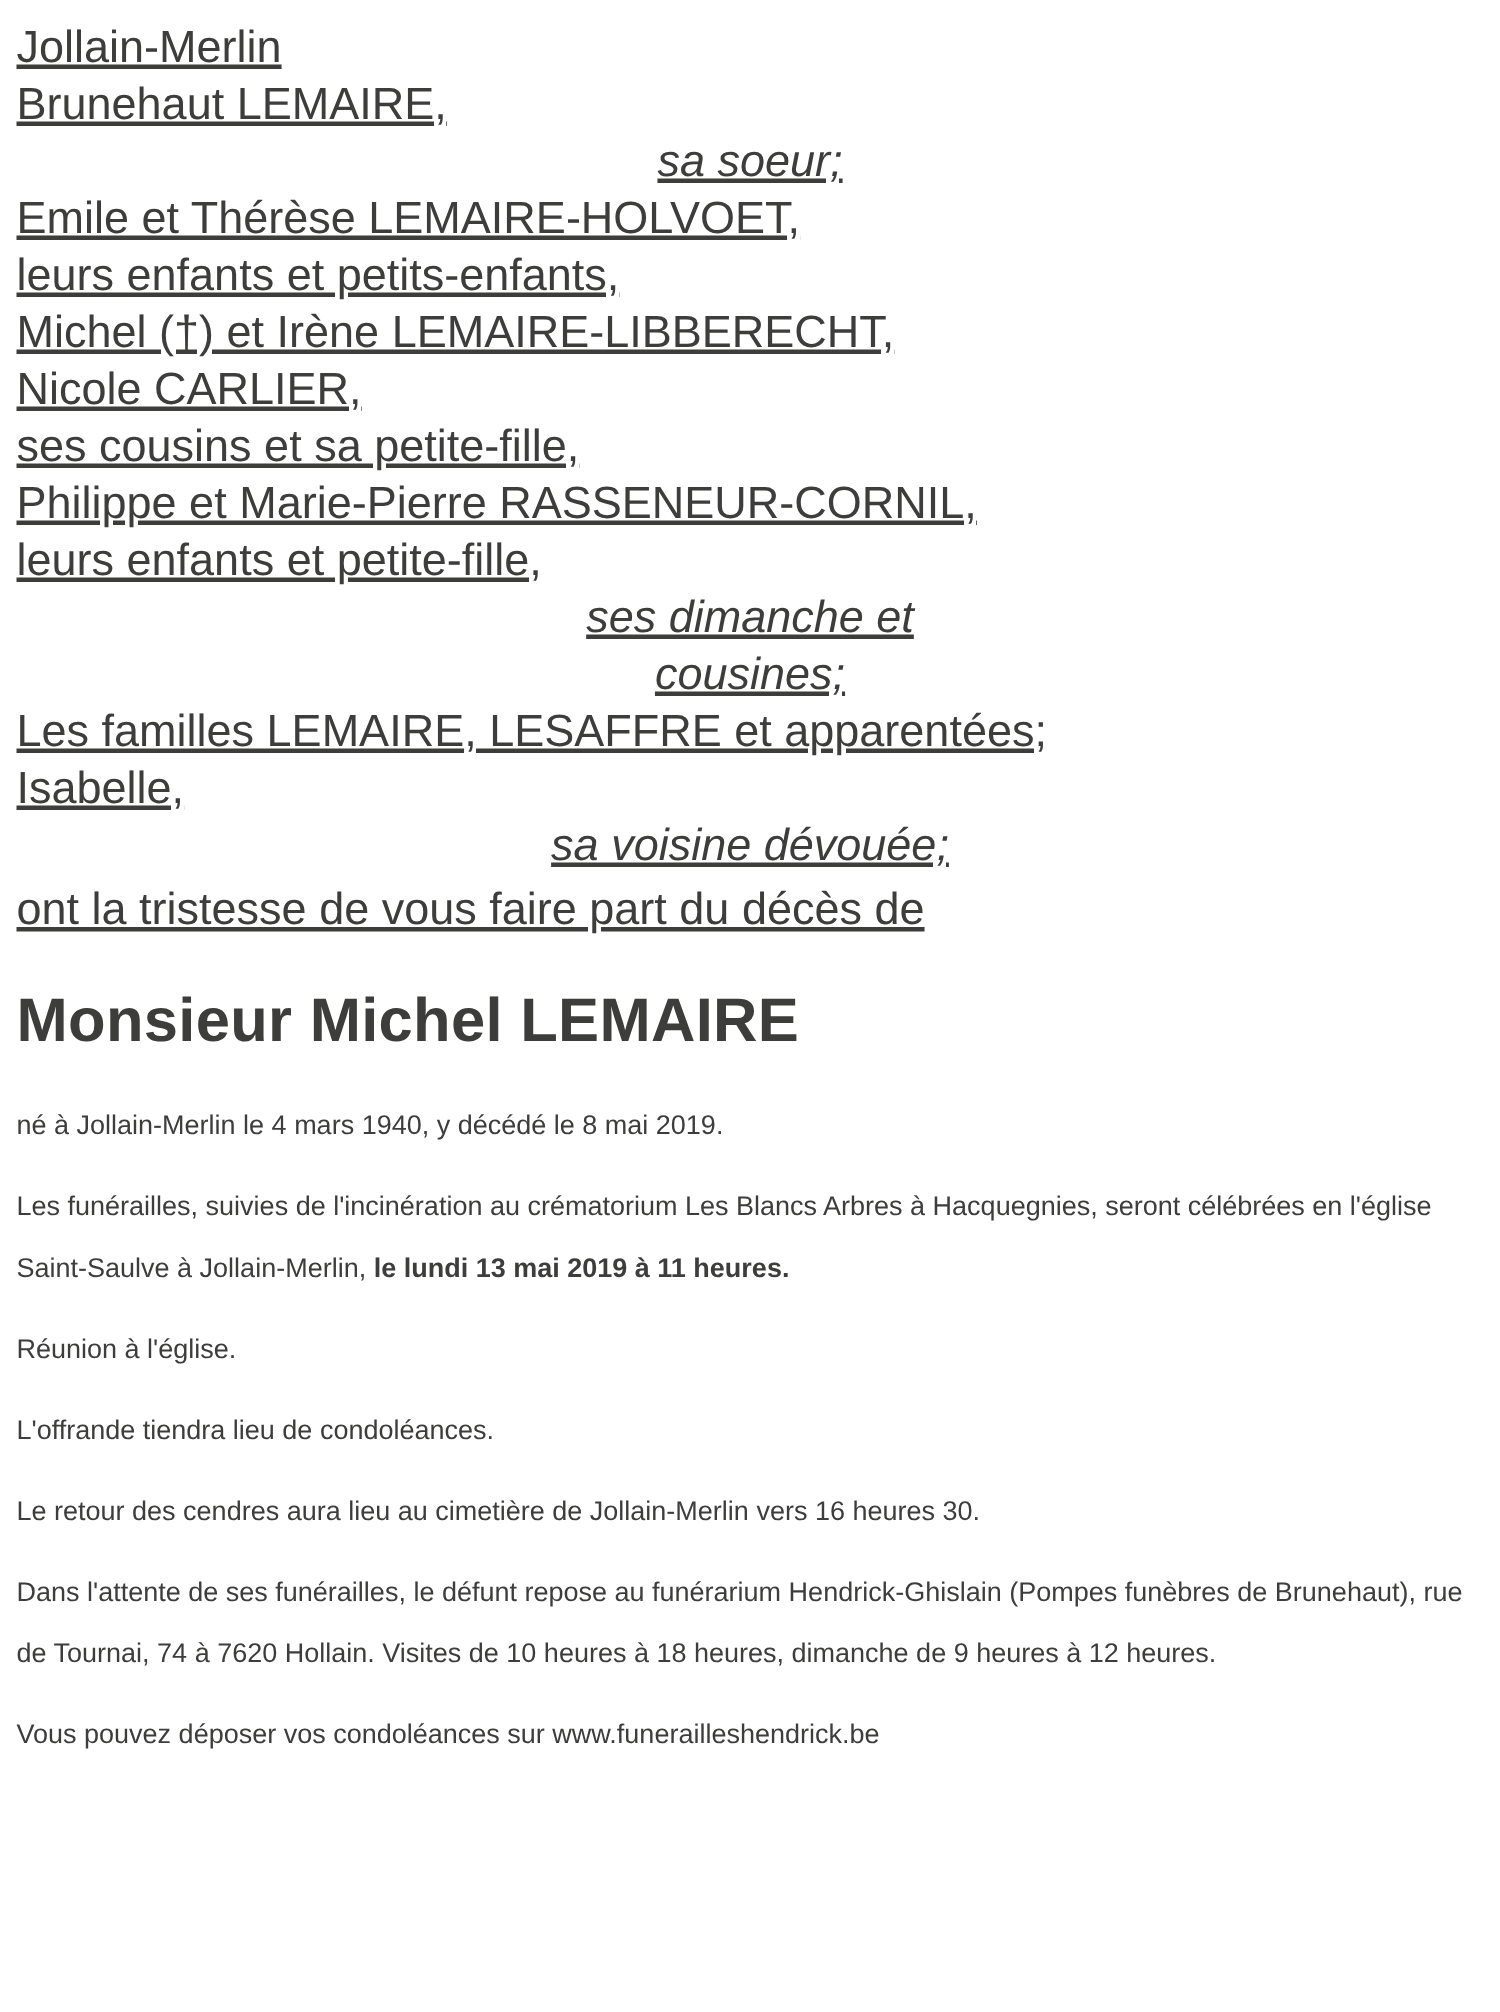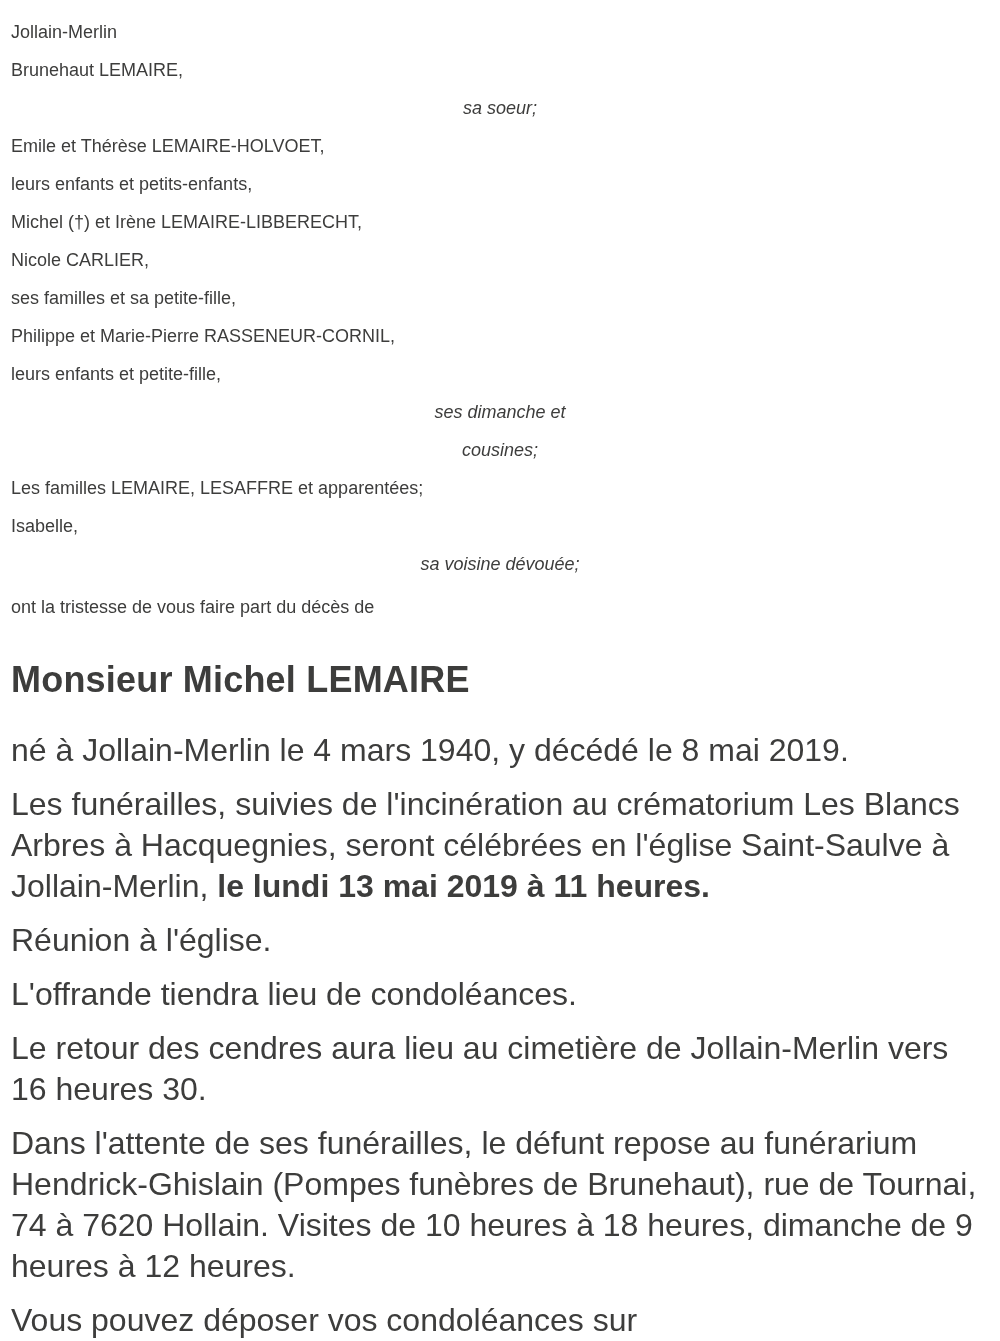--- a/index.html
+++ b/index.html
@@ -6,56 +6,57 @@
   html, body { background: #ffffff; }
   body {
     width: 1000px;
     min-height: 1341px;
     font-family: "Liberation Sans", "DejaVu Sans", sans-serif;
     color: #3d3d3c;
     padding: 13px 11px 10px 11px;
     overflow: hidden;
   }
   .line {
-    font-size: 18px;
+    font-size: 30px;
     line-height: 38px;
     white-space: nowrap;
+    text-decoration: underline;
   }
   .relation {
     text-align: center;
     font-style: italic;
   }
   .intro { margin-top: 5px; }
   h1 {
-    font-size: 36px;
+    font-size: 41px;
     line-height: 48px;
     font-weight: 700;
     margin-top: 30px;
     letter-spacing: 0.2px;
   }
   .para {
-    font-size: 32px;
+    font-size: 18px;
     line-height: 41px;
     margin-top: 13px;
   }
   .para.first { margin-top: 26px; }
   .para b { font-weight: 700; }
 </style>
 </head>
 <body>
 
 <div class="line">Jollain-Merlin</div>
 
 <div class="line">Brunehaut LEMAIRE,</div>
 <div class="line relation">sa soeur;</div>
 <div class="line">Emile et Thérèse LEMAIRE-HOLVOET,</div>
 <div class="line">leurs enfants et petits-enfants,</div>
 <div class="line">Michel (†) et Irène LEMAIRE-LIBBERECHT,</div>
 <div class="line">Nicole CARLIER,</div>
-<div class="line">ses familles et sa petite-fille,</div>
+<div class="line">ses cousins et sa petite-fille,</div>
 <div class="line">Philippe et Marie-Pierre RASSENEUR-CORNIL,</div>
 <div class="line">leurs enfants et petite-fille,</div>
 <div class="line relation">ses dimanche et</div>
 <div class="line relation">cousines;</div>
 <div class="line">Les familles LEMAIRE, LESAFFRE et apparentées;</div>
 <div class="line">Isabelle,</div>
 <div class="line relation">sa voisine dévouée;</div>
 
 <div class="line intro">ont la tristesse de vous faire part du décès de</div>
 

